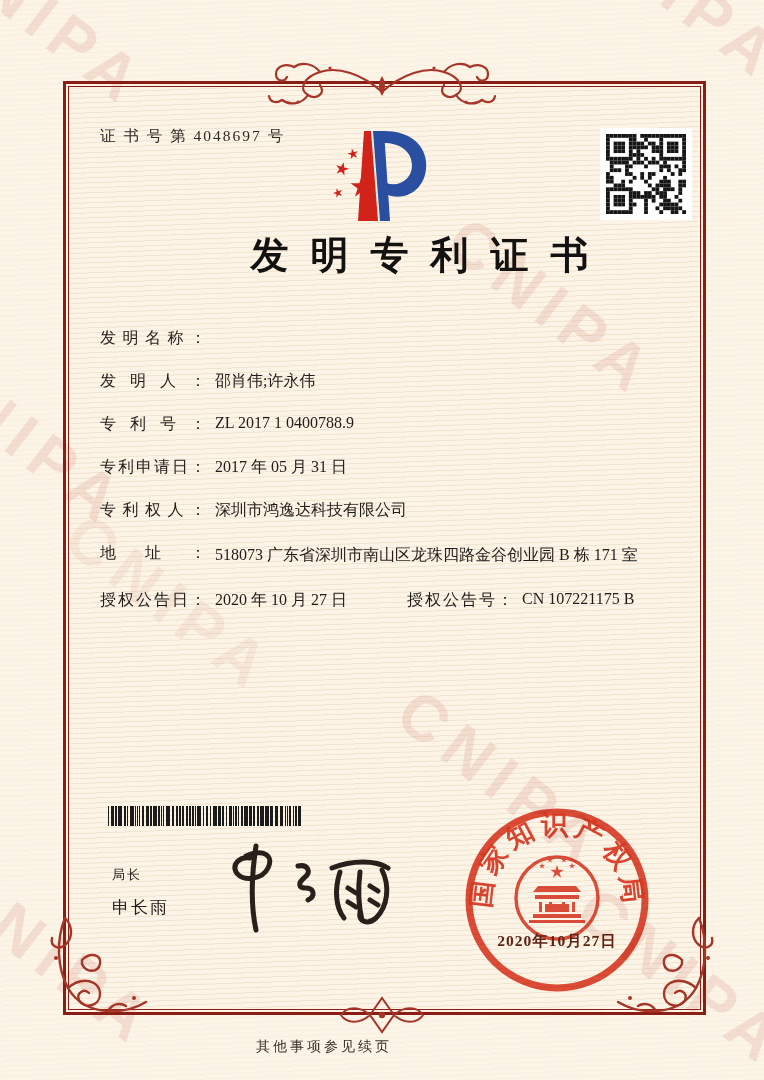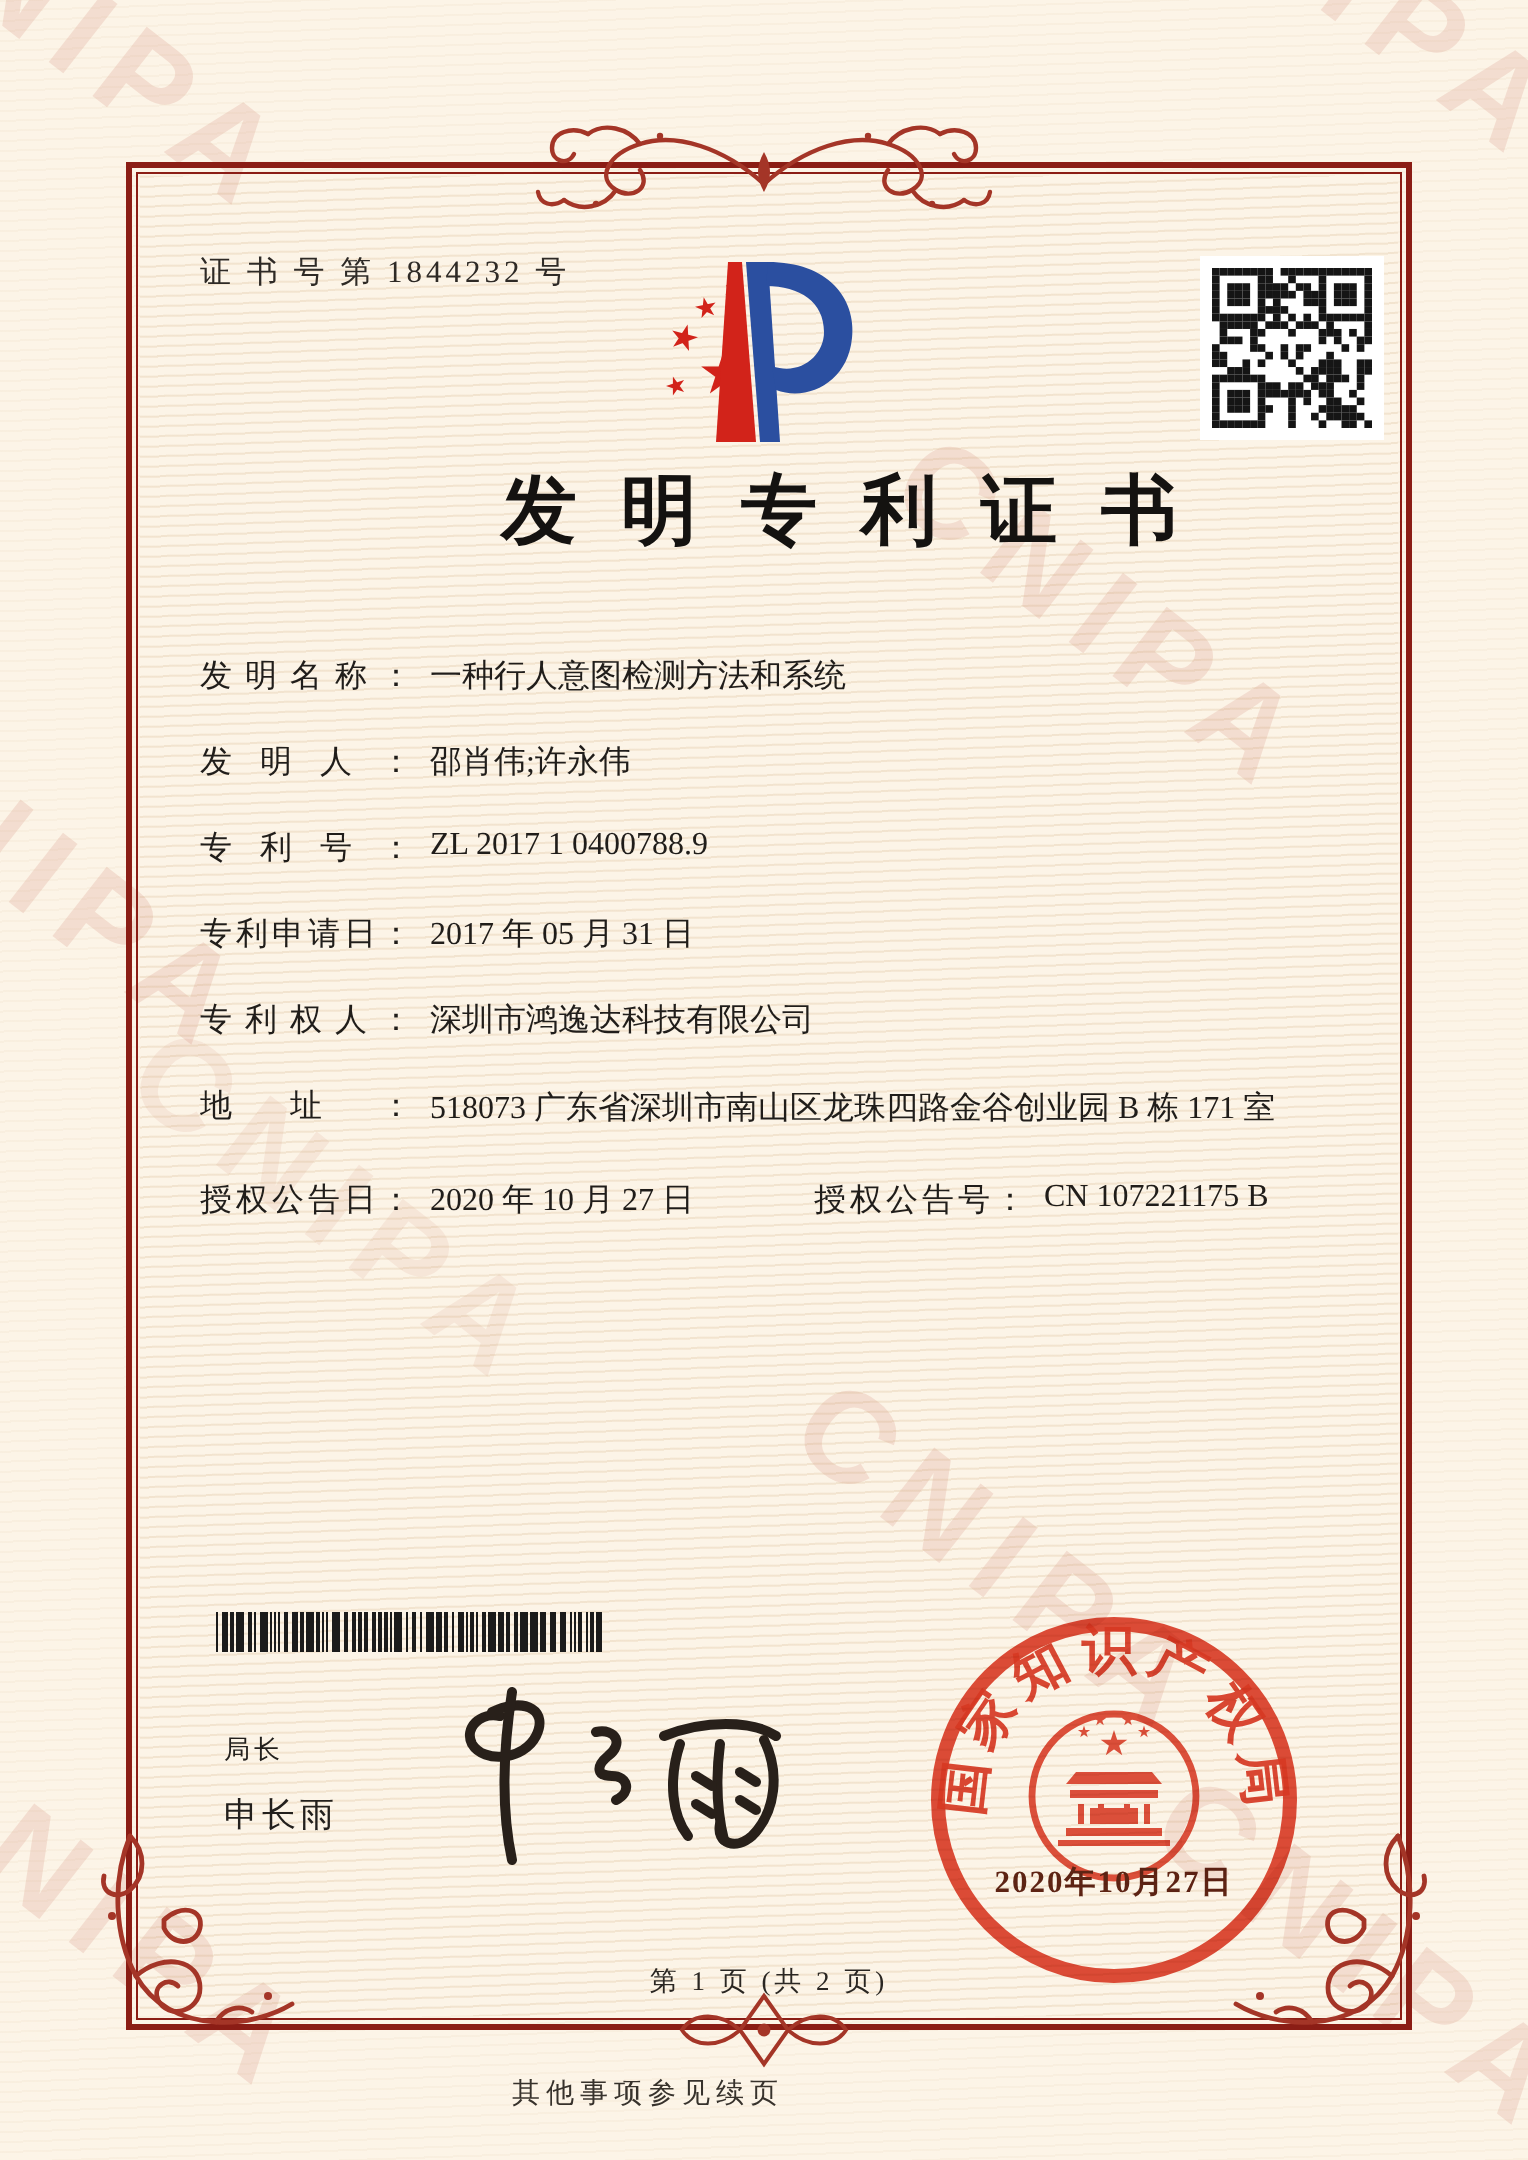--- a/index.html
+++ b/index.html
@@ -121,21 +121,21 @@
       <path d="M27,4 C18,26 19,54 30,74 C38,88 52,96 70,97 C84,98 98,94 108,88"></path>
       <path d="M27,4 C35,12 35,24 27,31 C21,36 12,33 14,24"></path>
       <path d="M30,74 C44,62 62,66 62,80 C62,92 46,96 41,86 C38,79 46,74 51,79"></path>
       <path d="M44,46 C52,38 64,40 62,50 C60,59 48,59 44,50 Z"></path>
       <path d="M70,97 C74,90 82,88 88,92"></path>
       <circle cx="18" cy="44" r="2" fill="#a43527" stroke="none"></circle>
       <circle cx="96" cy="84" r="2" fill="#a43527" stroke="none"></circle>
     </g>
   </svg>
 
-  <div class="cert-no">证 书 号 第 1844232 号</div>
+  <div class="cert-no">证 书 号 第 4048697 号</div>
 
   <svg class="logo" width="112" height="98" viewBox="0 0 112 98">
     <path d="M0 -1 L0.588 0.809 L-0.951 -0.309 L0.951 -0.309 L-0.588 0.809 Z" transform="translate(40,60) scale(12)" fill="#d2231a"></path>
     <path d="M0 -1 L0.588 0.809 L-0.951 -0.309 L0.951 -0.309 L-0.588 0.809 Z" transform="translate(20,42) scale(7) rotate(15)" fill="#d2231a"></path>
     <path d="M0 -1 L0.588 0.809 L-0.951 -0.309 L0.951 -0.309 L-0.588 0.809 Z" transform="translate(31,27) scale(5.5) rotate(-12)" fill="#d2231a"></path>
     <path d="M0 -1 L0.588 0.809 L-0.951 -0.309 L0.951 -0.309 L-0.588 0.809 Z" transform="translate(44,18) scale(4) rotate(20)" fill="#d2231a"></path>
     <path d="M0 -1 L0.588 0.809 L-0.951 -0.309 L0.951 -0.309 L-0.588 0.809 Z" transform="translate(16,66) scale(5) rotate(-18)" fill="#d2231a"></path>
     <polygon points="42,4 49,4 56,94 36,94" fill="#d2231a"></polygon>
     <polygon points="51,4 62,4 68,94 58,94" fill="#2b4fa0"></polygon>
     <path d="M62,4 C92,4 106,22 104,42 C102,64 82,74 66,68 L64,56 C78,61 90,51 90,39 C90,24 78,16 61,16 Z" fill="#2b4fa0"></path>
@@ -382,21 +382,20 @@
         <rect x="68.57" y="76.19" width="3.81" height="3.81" fill="#151515"></rect>
         <rect x="76.19" y="76.19" width="3.81" height="3.81" fill="#151515"></rect>
       </svg>
   </div>
 
   <div class="title">发明专利证书</div>
 
   <div class="fields">
     <div class="frow" style="top:0">
       <span class="flabel">发明名称：</span>
-      <span class="fvalue">一种行人意图检测方法和系统</span>
     </div>
     <div class="frow" style="top:43px">
       <span class="flabel">发明人：</span>
       <span class="fvalue">邵肖伟;许永伟</span>
     </div>
     <div class="frow" style="top:86px">
       <span class="flabel">专利号：</span>
       <span class="fvalue">ZL 2017 1 0400788.9</span>
     </div>
     <div class="frow" style="top:129px">
@@ -519,17 +518,16 @@
       <rect x="92" y="102" width="3" height="10"></rect>
       <rect x="105" y="102" width="3" height="10"></rect>
       <rect x="115" y="102" width="3" height="10"></rect>
       <rect x="88" y="104" width="24" height="8"></rect>
       <rect x="76" y="114" width="48" height="4"></rect>
       <rect x="72" y="120" width="56" height="3"></rect>
     </g>
     <text x="100" y="146" text-anchor="middle" font-size="15.5" font-weight="bold" fill="#5f2516" letter-spacing="1" font-family="Liberation Serif, DejaVu Serif, serif">2020年10月27日</text>
   </svg>
 
-  <div class="page-info">第 1 页 (共 2 页)</div>
 
   <div class="footer-note">其他事项参见续页</div>
 
 </div>
 
 </body></html>

